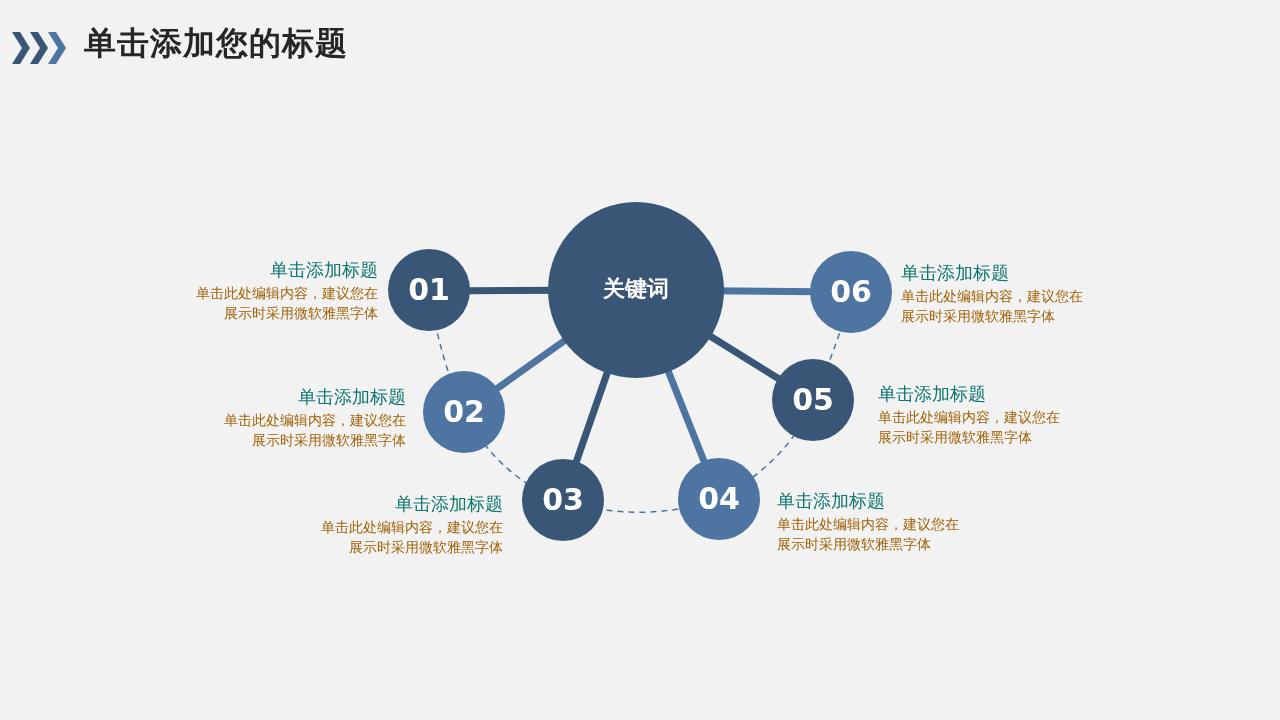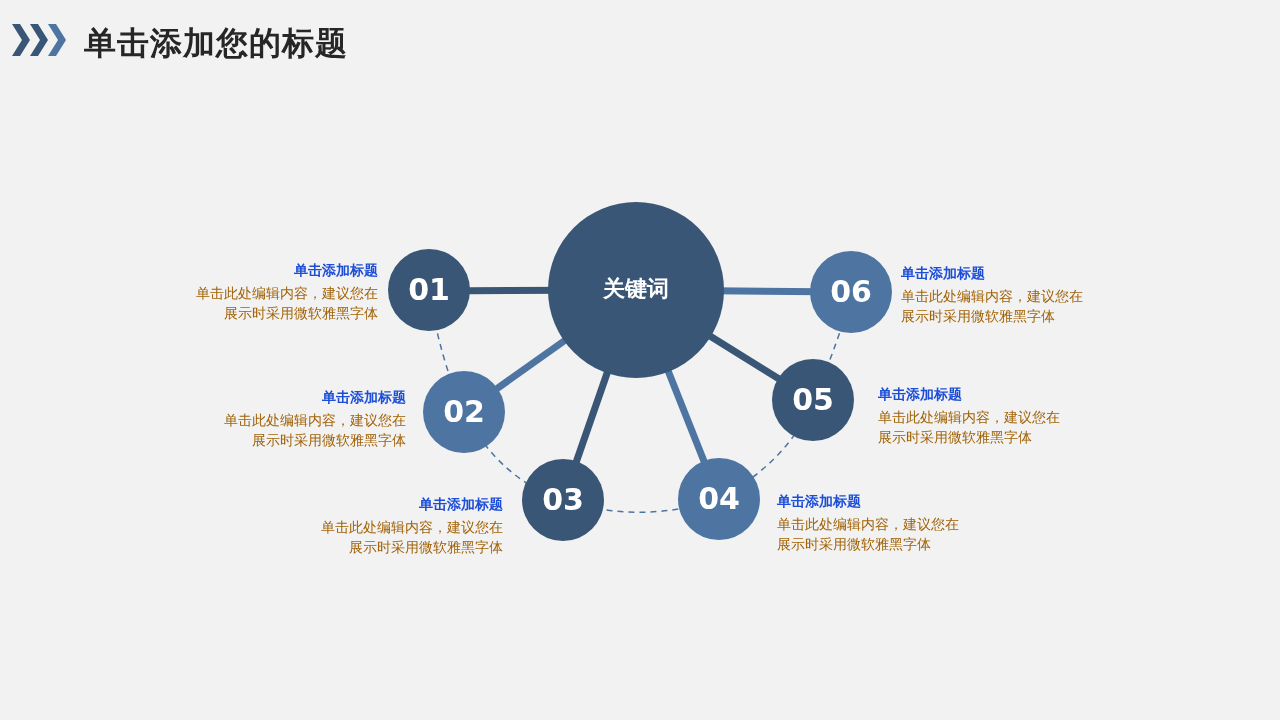--- a/index.html
+++ b/index.html
@@ -1,23 +1,23 @@
 <!DOCTYPE html>
 <html><head>
 <meta charset="utf-8">
 <style>
   html,body{margin:0;padding:0;}
   body{width:1280px;height:720px;background:#f2f2f2;position:relative;overflow:hidden;font-family:"DejaVu Sans","Liberation Sans",sans-serif;}
-  .header{position:absolute;left:12px;top:22px;height:44px;display:flex;align-items:flex-start;}
+  .header{position:absolute;left:12px;top:22px;height:44px;display:flex;align-items:flex-end;}
   .chev{width:56px;height:36px;}
   .title{margin-left:16px;font-size:32px;font-weight:bold;color:#262626;letter-spacing:1px;}
   svg.diagram{position:absolute;left:0;top:0;}
   .circle-label{font-weight:bold;fill:#ffffff;font-family:"DejaVu Sans","Liberation Sans",sans-serif;}
   .item{position:absolute;width:260px;}
-  .item .h{font-size:14px;font-weight:bold;color:#1d4ed8;line-height:26px;}
+  .item .h{font-size:18px;font-weight:normal;color:#0f766e;line-height:26px;}
   .item .d{font-size:14px;color:#a16207;line-height:20px;}
   .item.left{text-align:right;}
   .item.right{text-align:left;}
 </style>
 </head>
 <body>
 
 <div class="header">
   <svg class="chev" viewBox="0 0 56 36">
     <polygon points="0,2 8,2 18,18 8,34 0,34 10,18" fill="#3a5676"></polygon>

